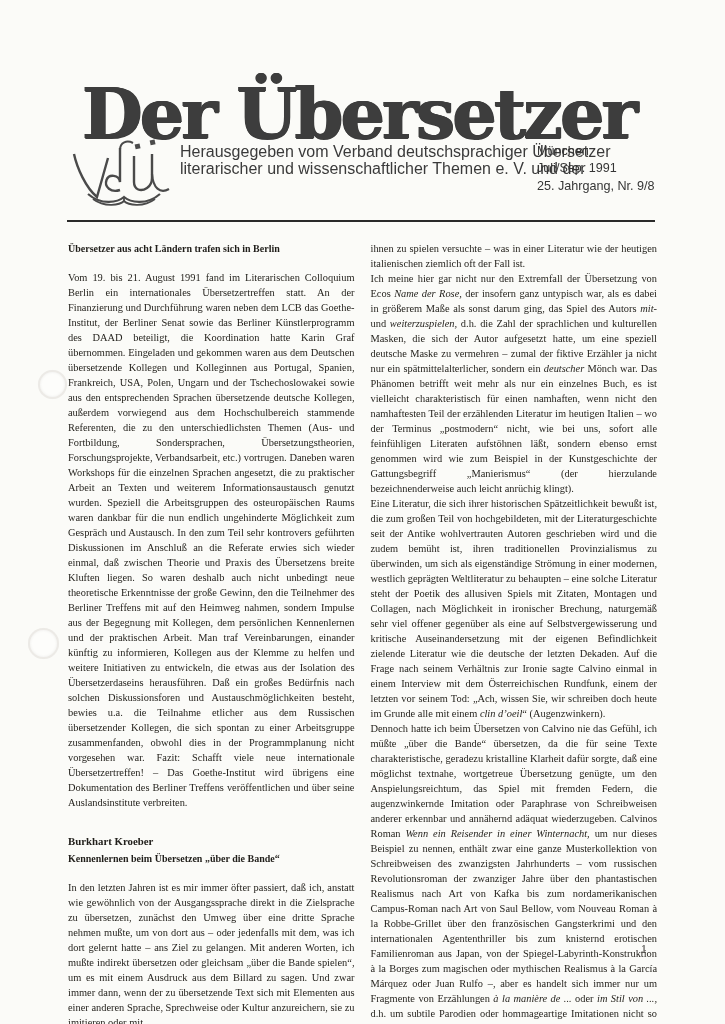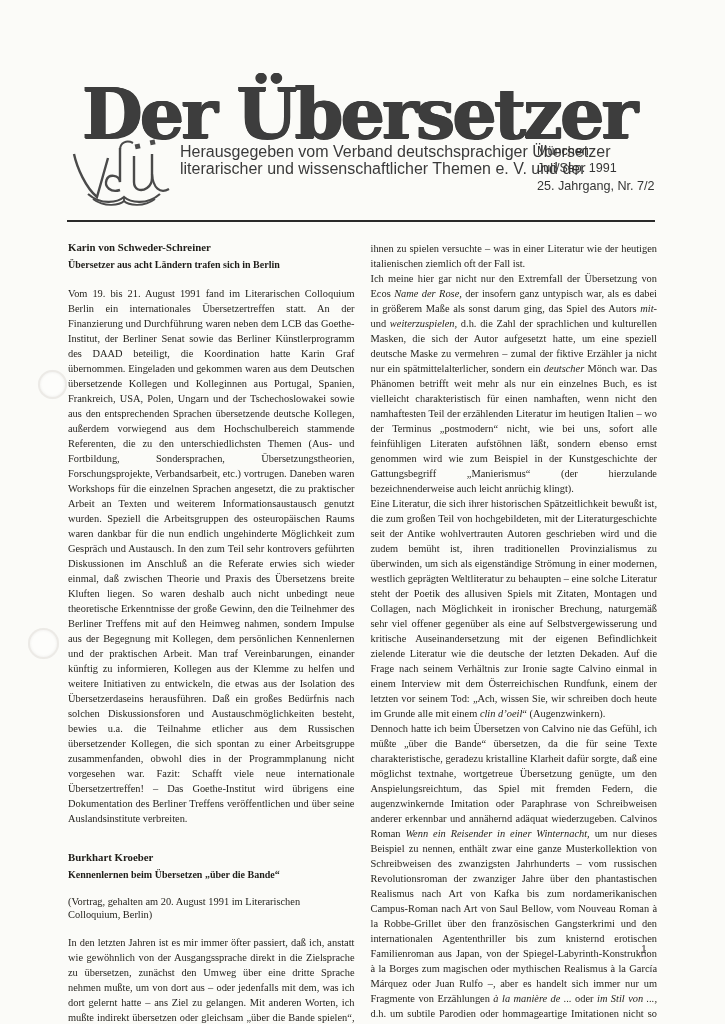--- a/index.html
+++ b/index.html
@@ -128,39 +128,37 @@
     </div>
 
     <div class="publisher">
       <div>Herausgegeben vom Verband deutschsprachiger Übersetzer</div>
       <div>literarischer und wissenschaftlicher Themen e. V. und der</div>
     </div>
 
     <div class="issue">
       <div>München</div>
       <div>Juli/Sep. 1991</div>
-      <div>25. Jahrgang, Nr. 7/2</div>
+      <div>25. Jahrgang, Nr. 9/8</div>
     </div>
 
     <hr class="header-rule">
   </header>
 
   <main class="columns">
 
     <section class="col">
       <article>
-        <div class="byline">Karin von Schweder-Schreiner</div>
         <h2 class="article-title">Übersetzer aus acht Ländern trafen sich in Berlin</h2>
         <p class="body">Vom 19. bis 21. August 1991 fand im Literarischen Colloquium Berlin ein internationales Übersetzertreffen statt. An der Finanzierung und Durchführung waren neben dem LCB das Goethe-Institut, der Berliner Senat sowie das Berliner Künstlerprogramm des DAAD beteiligt, die Koordination hatte Karin Graf übernommen. Eingeladen und gekommen waren aus dem Deutschen übersetzende Kollegen und Kolleginnen aus Portugal, Spanien, Frankreich, USA, Polen, Ungarn und der Tschechoslowakei sowie aus den entsprechenden Sprachen übersetzende deutsche Kollegen, außerdem vorwiegend aus dem Hochschulbereich stammende Referenten, die zu den unterschiedlichsten Themen (Aus- und Fortbildung, Sondersprachen, Übersetzungstheorien, Forschungsprojekte, Verbandsarbeit, etc.) vortrugen. Daneben waren Workshops für die einzelnen Sprachen angesetzt, die zu praktischer Arbeit an Texten und weiterem Informationsaustausch genutzt wurden. Speziell die Arbeitsgruppen des osteuropäischen Raums waren dankbar für die nun endlich ungehinderte Möglichkeit zum Gespräch und Austausch. In den zum Teil sehr kontrovers geführten Diskussionen im Anschluß an die Referate erwies sich wieder einmal, daß zwischen Theorie und Praxis des Übersetzens breite Kluften liegen. So waren deshalb auch nicht unbedingt neue theoretische Erkenntnisse der große Gewinn, den die Teilnehmer des Berliner Treffens mit auf den Heimweg nahmen, sondern Impulse aus der Begegnung mit Kollegen, dem persönlichen Kennenlernen und der praktischen Arbeit. Man traf Vereinbarungen, einander künftig zu informieren, Kollegen aus der Klemme zu helfen und weitere Initiativen zu entwickeln, die etwas aus der Isolation des Übersetzerdaseins herausführen. Daß ein großes Bedürfnis nach solchen Diskussionsforen und Austauschmöglichkeiten besteht, bewies u.a. die Teilnahme etlicher aus dem Russischen übersetzender Kollegen, die sich spontan zu einer Arbeitsgruppe zusammenfanden, obwohl dies in der Programmplanung nicht vorgesehen war. Fazit: Schafft viele neue internationale Übersetzertreffen! – Das Goethe-Institut wird übrigens eine Dokumentation des Berliner Treffens veröffentlichen und über seine Auslandsinstitute verbreiten.</p>
       </article>
 
       <article class="article-2">
         <div class="byline">Burkhart Kroeber</div>
         <h2 class="article-title">Kennenlernen beim Übersetzen „über die Bande“</h2>
-        <p class="subtitle">(Vortrag, gehalten am 20. August 1991 im Literarischen Colloquium, Berlin)</p>
         <p class="body">In den letzten Jahren ist es mir immer öfter passiert, daß ich, anstatt wie gewöhnlich von der Ausgangssprache direkt in die Zielsprache zu übersetzen, zunächst den Umweg über eine dritte Sprache nehmen mußte, um von dort aus – oder jedenfalls mit dem, was ich dort gelernt hatte – ans Ziel zu gelangen. Mit anderen Worten, ich mußte indirekt übersetzen oder gleichsam „über die Bande spielen“, um es mit einem Ausdruck aus dem Billard zu sagen. Und zwar immer dann, wenn der zu übersetzende Text sich mit Elementen aus einer anderen Sprache, Sprechweise oder Kultur anzureichern, sie zu imitieren oder mit</p>
       </article>
     </section>
 
     <section class="col">
       <p class="body">ihnen zu spielen versuchte – was in einer Literatur wie der heutigen italienischen ziemlich oft der Fall ist.</p>
       <p class="body">Ich meine hier gar nicht nur den Extremfall der Übersetzung von Ecos <i>Name der Rose,</i> der insofern ganz untypisch war, als es dabei in größerem Maße als sonst darum ging, das Spiel des Autors <i>mit-</i> und <i>weiterzuspielen,</i> d.h. die Zahl der sprachlichen und kulturellen Masken, die sich der Autor aufgesetzt hatte, um eine speziell deutsche Maske zu vermehren – zumal der fiktive Erzähler ja nicht nur ein spätmittelalterlicher, sondern ein <i>deutscher</i> Mönch war. Das Phänomen betrifft weit mehr als nur ein einzelnes Buch, es ist vielleicht charakteristisch für einen namhaften, wenn nicht den namhaftesten Teil der erzählenden Literatur im heutigen Italien – wo der Terminus „postmodern“ nicht, wie bei uns, sofort alle feinfühligen Literaten aufstöhnen läßt, sondern ebenso ernst genommen wird wie zum Beispiel in der Kunstgeschichte der Gattungsbegriff „Manierismus“ (der hierzulande bezeichnenderweise auch leicht anrüchig klingt).</p>
       <p class="body">Eine Literatur, die sich ihrer historischen Spätzeitlichkeit bewußt ist, die zum großen Teil von hochgebildeten, mit der Literaturgeschichte seit der Antike wohlvertrauten Autoren geschrieben wird und die zudem bemüht ist, ihren traditionellen Provinzialismus zu überwinden, um sich als eigenständige Strömung in einer modernen, westlich geprägten Weltliteratur zu behaupten – eine solche Literatur steht der Poetik des allusiven Spiels mit Zitaten, Montagen und Collagen, nach Möglichkeit in ironischer Brechung, naturgemäß sehr viel offener gegenüber als eine auf Selbstvergewisserung und kritische Auseinandersetzung mit der eigenen Befindlichkeit zielende Literatur wie die deutsche der letzten Dekaden. Auf die Frage nach seinem Verhältnis zur Ironie sagte Calvino einmal in einem Interview mit dem Österreichischen Rundfunk, einem der letzten vor seinem Tod: „Ach, wissen Sie, wir schreiben doch heute im Grunde alle mit einem <i>clin d’oeil</i>“ (Augenzwinkern).</p>
       <p class="body">Dennoch hatte ich beim Übersetzen von Calvino nie das Gefühl, ich müßte „über die Bande“ übersetzen, da die für seine Texte charakteristische, geradezu kristalline Klarheit dafür sorgte, daß eine möglichst textnahe, wortgetreue Übersetzung genügte, um den Anspielungsreichtum, das Spiel mit fremden Federn, die augenzwinkernde Imitation oder Paraphrase von Schreibweisen anderer erkennbar und annähernd adäquat wiederzugeben. Calvinos Roman <i>Wenn ein Reisender in einer Winternacht,</i> um nur dieses Beispiel zu nennen, enthält zwar eine ganze Musterkollektion von Schreibweisen des zwanzigsten Jahrhunderts – vom russischen Revolutionsroman der zwanziger Jahre über den phantastischen Realismus nach Art von Kafka bis zum nordamerikanischen Campus-Roman nach Art von Saul Bellow, vom Nouveau Roman à la Robbe-Grillet über den französischen Gangsterkrimi und den internationalen Agententhriller bis zum knisternd erotischen Familienroman aus Japan, von der Spiegel-Labyrinth-Konstruktion à la Borges zum magischen oder mythischen Realismus à la García Márquez oder Juan Rulfo –, aber es handelt sich immer nur um Fragmente von Erzählungen <i>à la manière de ...</i> oder <i>im Stil von ...,</i> d.h. um subtile Parodien oder hommageartige Imitationen nicht so sehr bestimmter einzelner Autoren, sondern ganzer Autorenfamilien oder Schreibtraditionen, so daß es beim Übersetzen meistens genügte, sich einen bestimmten Tonfall anzulesen, um dann einfach so treu wie möglich das wiederzugeben, was dastand.</p>
     </section>

